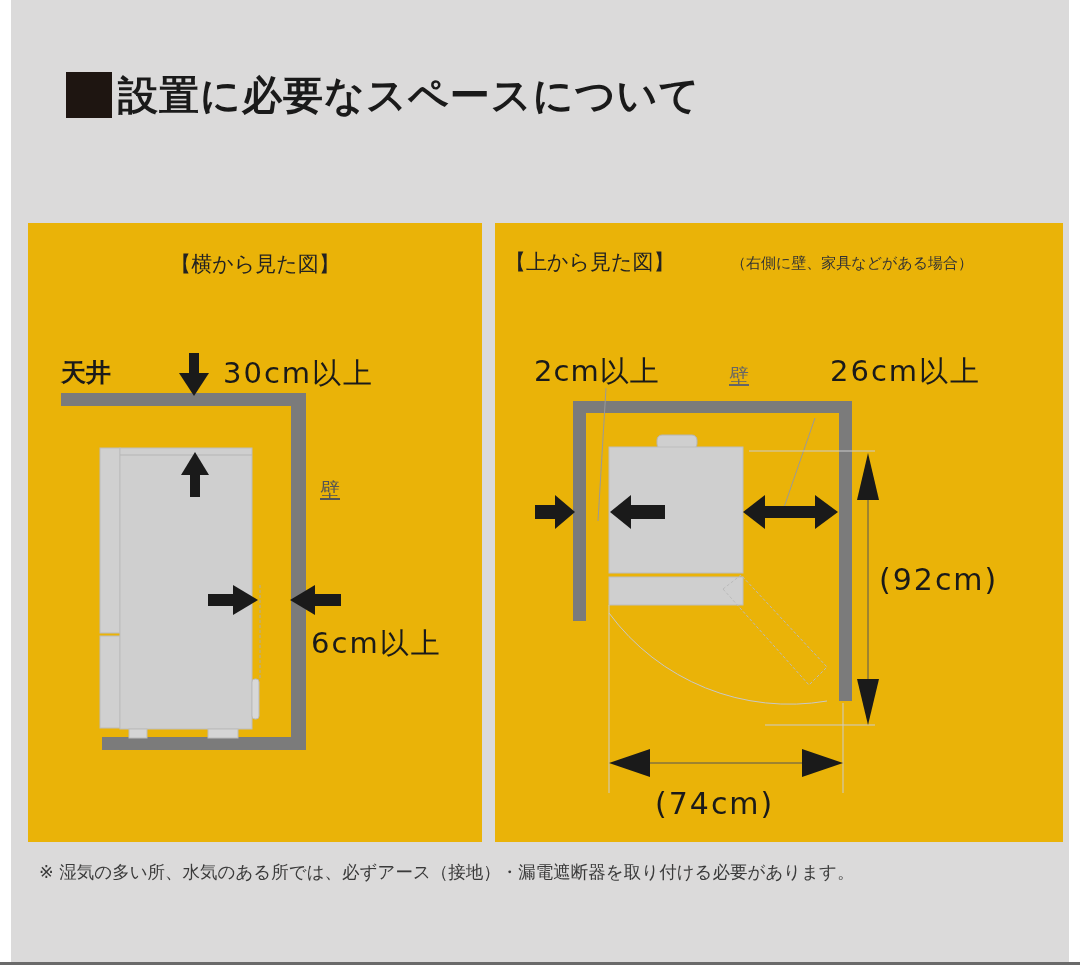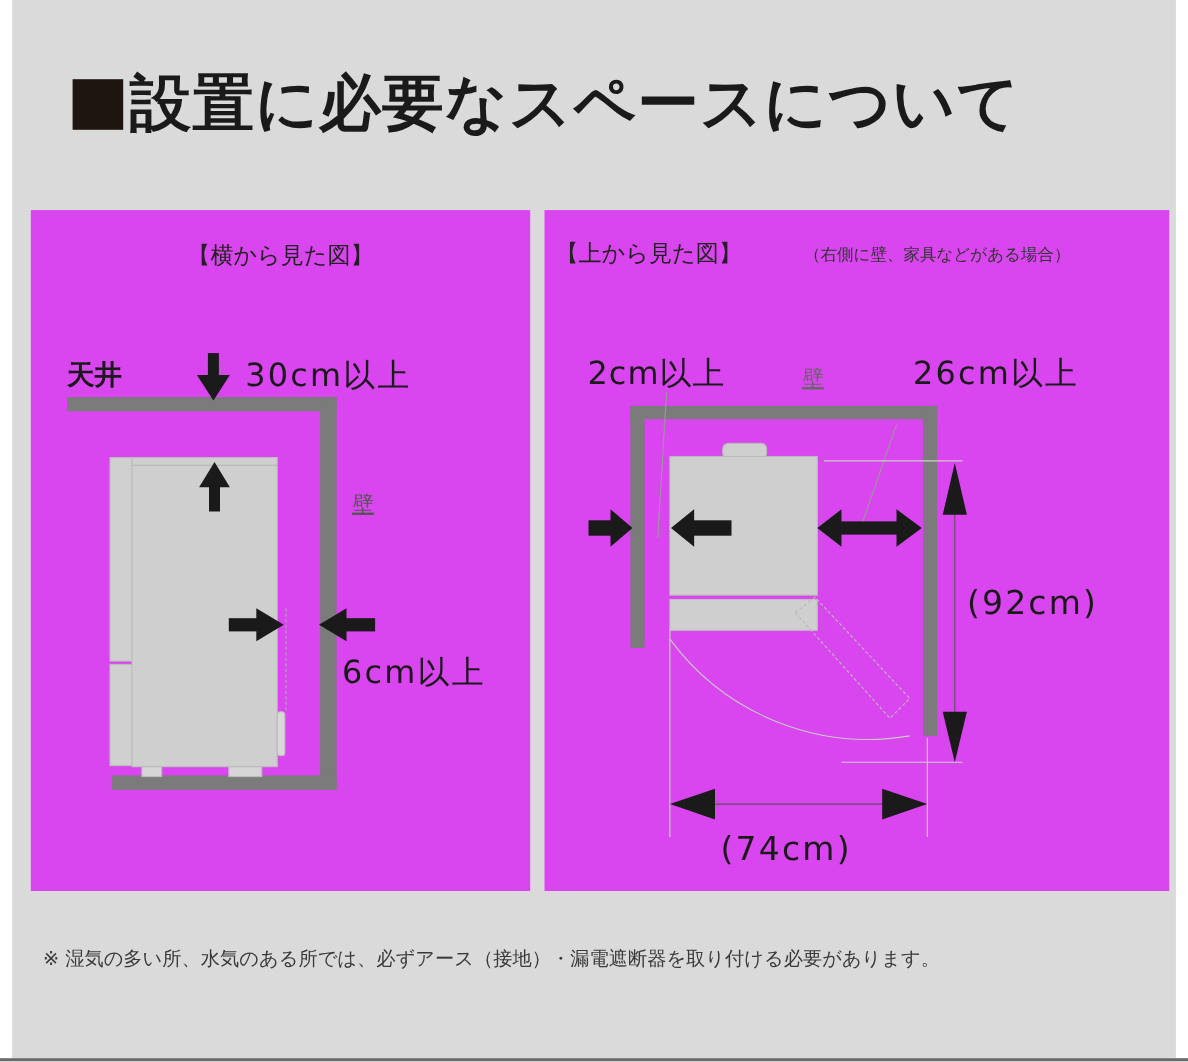--- a/index.html
+++ b/index.html
@@ -1,22 +1,22 @@
 <!DOCTYPE html>
 <html><head>
 <meta charset="utf-8">
 <style>
   * { box-sizing: border-box; margin: 0; padding: 0; }
   html, body { width: 1080px; height: 965px; background: #ffffff; overflow: hidden; }
   body { font-family: "DejaVu Sans", "Liberation Sans", sans-serif; color: #222; position: relative; }
   .page { position: absolute; left: 11px; top: 0; width: 1058px; height: 962px; background: #dbdada; }
   .bottom-rule { position: absolute; left: 0; top: 962px; width: 1080px; height: 3px; background: #6a6a6a; }
-  .title { position: absolute; left: 55px; top: 60px; height: 70px; display: flex; align-items: center; font-size: 56px; font-weight: bold; color: #1a1a1a; letter-spacing: 1px; white-space: nowrap; }
+  .title { position: absolute; left: 55px; top: 60px; height: 70px; display: flex; align-items: center; font-size: 40px; font-weight: bold; color: #1a1a1a; letter-spacing: 1px; white-space: nowrap; }
   .title .sq { width: 46px; height: 46px; background: #1e1511; margin-right: 6px; display: inline-block; }
-  .panel { position: absolute; background: #d946ef; }
+  .panel { position: absolute; background: #eab308; margin-top: 32px; }
   .panel-left { left: 17px; top: 191px; width: 454px; height: 619px; }
   .panel-right { left: 484px; top: 191px; width: 568px; height: 619px; }
   .panel svg { position: absolute; left: 0; top: 0; }
   .notes { position: absolute; left: 28px; top: 856px; font-size: 17.5px; color: #3a3a3a; line-height: 33px; white-space: nowrap; }
 </style>
 </head>
 <body>
 
 <div class="page">
 

